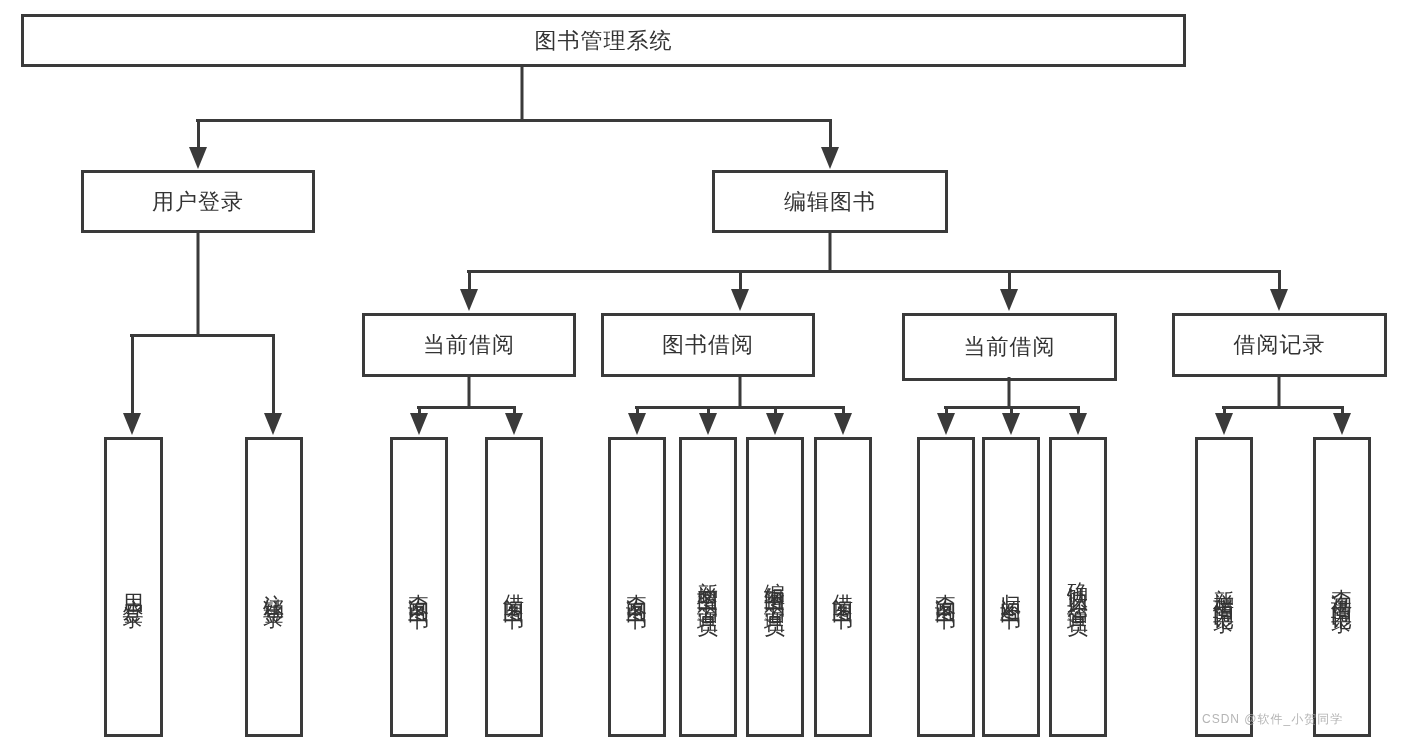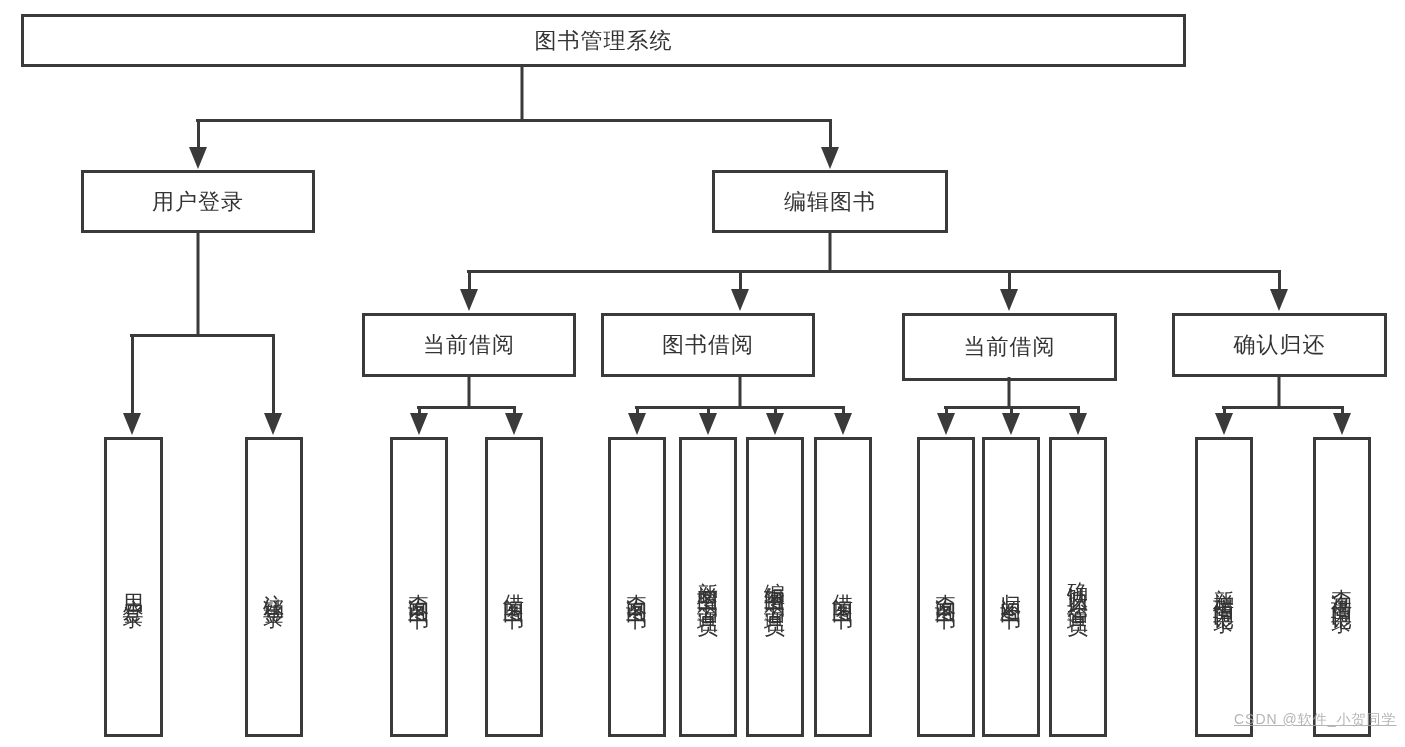--- a/index.html
+++ b/index.html
@@ -32,23 +32,23 @@
   .arrow::before {
     content:''; position:absolute; left:7.5px; top:0; bottom:18px; width:3px;
     background:var(--line);
   }
   .arrow::after {
     content:''; position:absolute; left:0; bottom:0; width:0; height:0;
     border-left:9px solid transparent; border-right:9px solid transparent;
     border-top:22px solid var(--line);
   }
   .watermark {
-    position:absolute; left:1234px; top:711px;
-    color:var(--watermark); font-size:14px; letter-spacing:1px;
-    opacity:0.85; white-space:nowrap;text-decoration:underline;
+    position:absolute; left:1202px; top:711px;
+    color:var(--watermark); font-size:12px; letter-spacing:1px;
+    opacity:0.85; white-space:nowrap;
   }
 </style>
 </head>
 <body>
 
 <div class="box" style="left:21px; top:14px; width:1165px; height:53px;">
   <span>图书管理系统</span>
 </div>
 
 <div class="vline" style="left:522px; top:65px; height:56px;"></div>
@@ -78,21 +78,21 @@
 <div class="box" style="left:362px; top:313px; width:214px; height:64px;">
   <span>当前借阅</span>
 </div>
 <div class="box" style="left:601px; top:313px; width:214px; height:64px;">
   <span>图书借阅</span>
 </div>
 <div class="box" style="left:902px; top:313px; width:215px; height:68px;">
   <span>当前借阅</span>
 </div>
 <div class="box" style="left:1172px; top:313px; width:215px; height:64px;">
-  <span>确认归还</span>
+  <span>借阅记录</span>
 </div>
 
 <div class="vline" style="left:469px; top:377px; height:32px;"></div>
 <div class="hline" style="left:417px; top:406px; width:99px;"></div>
 <div class="arrow" style="left:419px; top:409px; height:26px;"></div>
 <div class="arrow" style="left:514px; top:409px; height:26px;"></div>
 
 <div class="vline" style="left:740px; top:377px; height:32px;"></div>
 <div class="hline" style="left:635px; top:406px; width:210px;"></div>
 <div class="arrow" style="left:637px; top:409px; height:26px;"></div>

